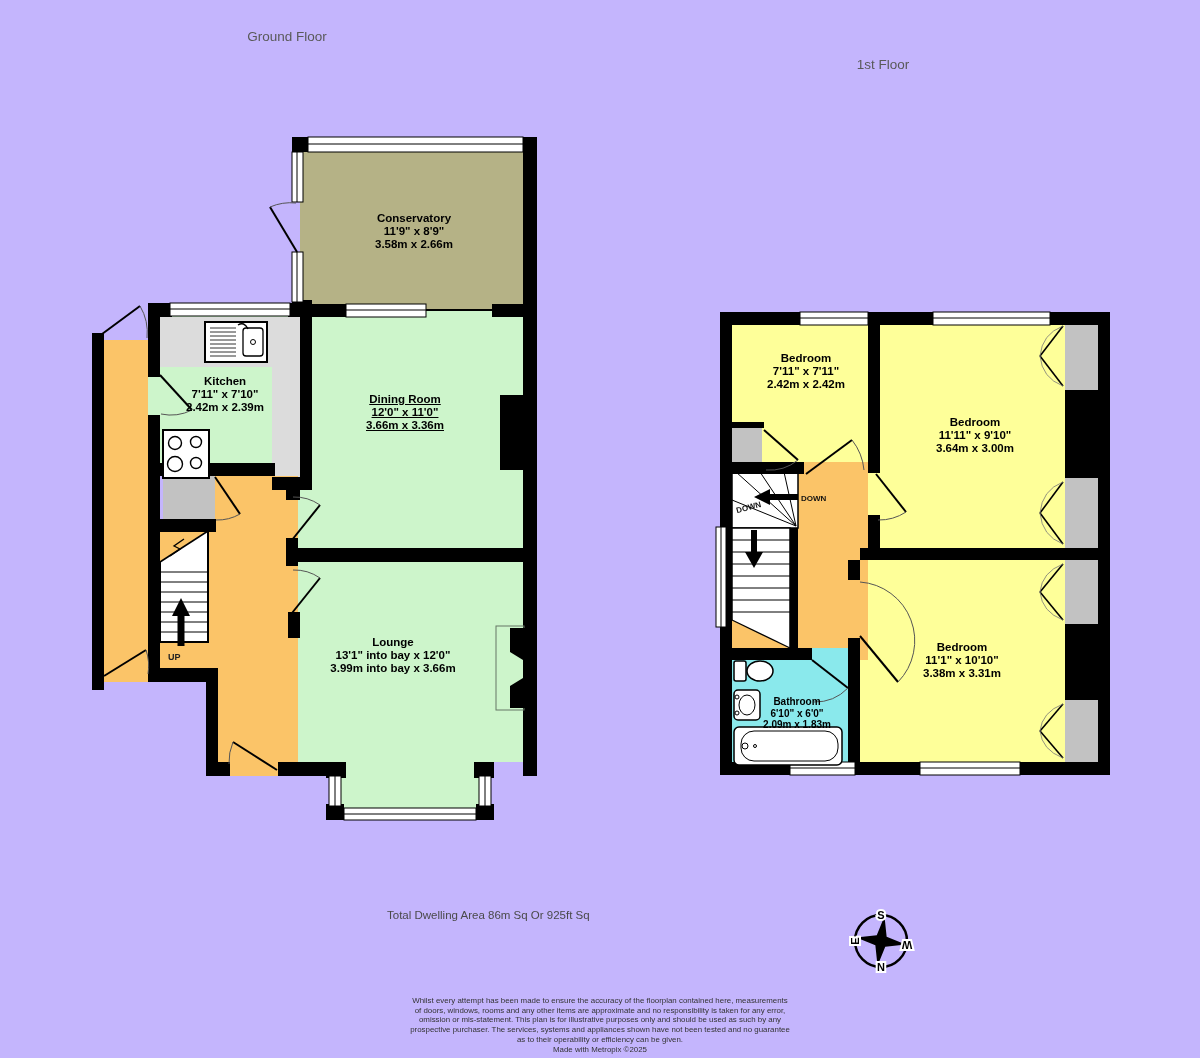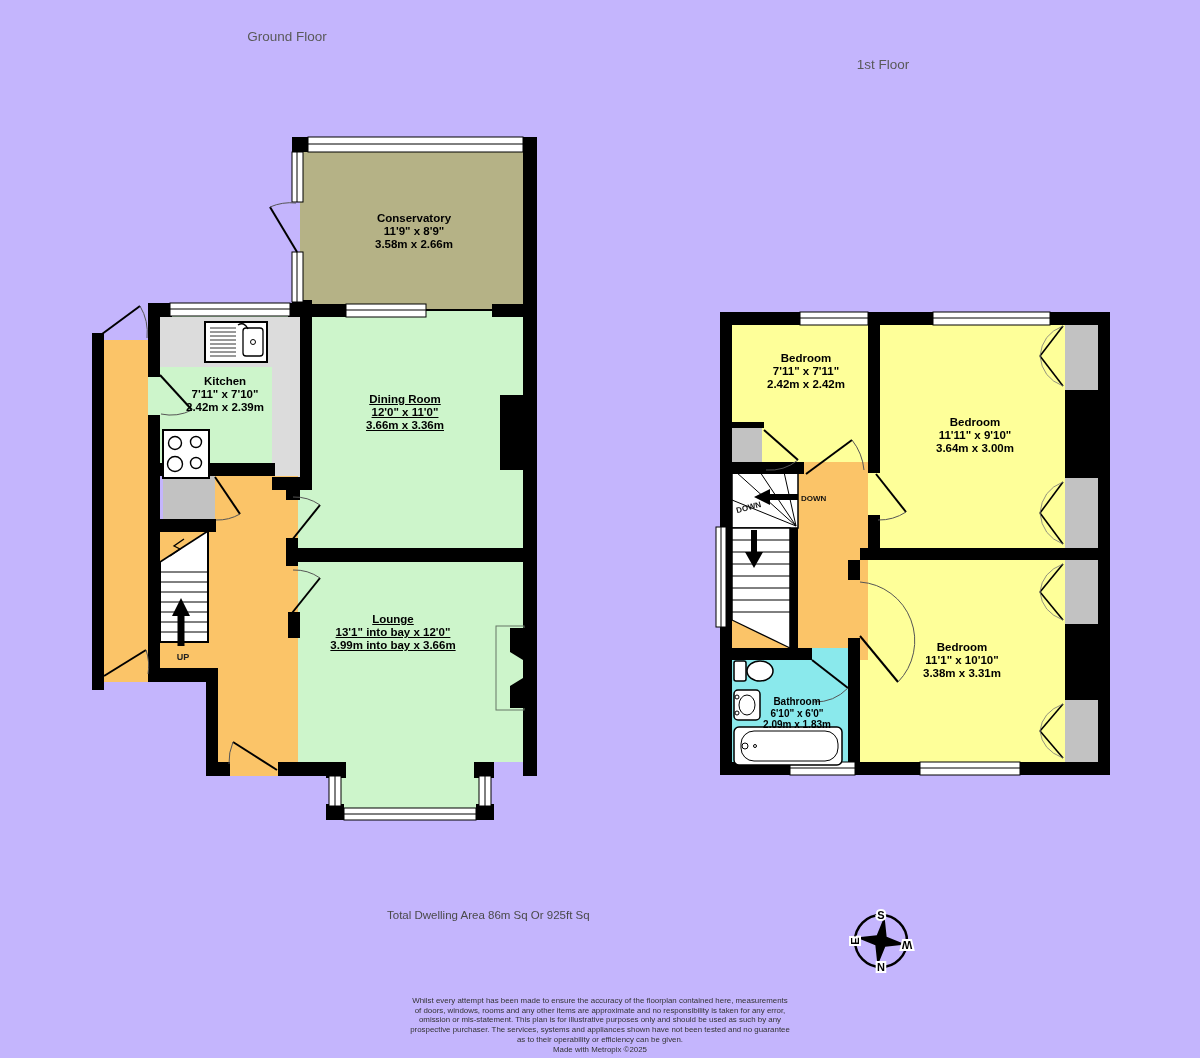--- a/index.html
+++ b/index.html
@@ -313,26 +313,26 @@
   <div class="rlabel" style="left:155px;top:375px;width:140px;">
     <div>Kitchen</div>
     <div>7'11"  x 7'10"</div>
     <div>2.42m  x 2.39m</div>
   </div>
   <div class="rlabel" style="left:315px;top:393px;width:180px;text-decoration:underline;">
     <div>Dining Room</div>
     <div>12'0"  x 11'0"</div>
     <div>3.66m  x 3.36m</div>
   </div>
-  <div class="rlabel" style="left:293px;top:613px;width:200px;text-decoration:underline;">
+  <div class="rlabel" style="left:293px;top:636px;width:200px;">
     <div>Lounge</div>
     <div>13'1" into bay x 12'0"</div>
     <div>3.99m into bay x 3.66m</div>
   </div>
-  <div class="stairlabel" style="left:168px;top:652px;width:30px;text-align:center;">UP</div>
+  <div class="stairlabel" style="left:168px;top:652px;width:30px;">UP</div>
 
   <div class="rlabel" style="left:736px;top:352px;width:140px;">
     <div>Bedroom</div>
     <div>7'11"  x 7'11"</div>
     <div>2.42m  x 2.42m</div>
   </div>
   <div class="rlabel" style="left:885px;top:416px;width:180px;">
     <div>Bedroom</div>
     <div>11'11"  x 9'10"</div>
     <div>3.64m  x 3.00m</div>

